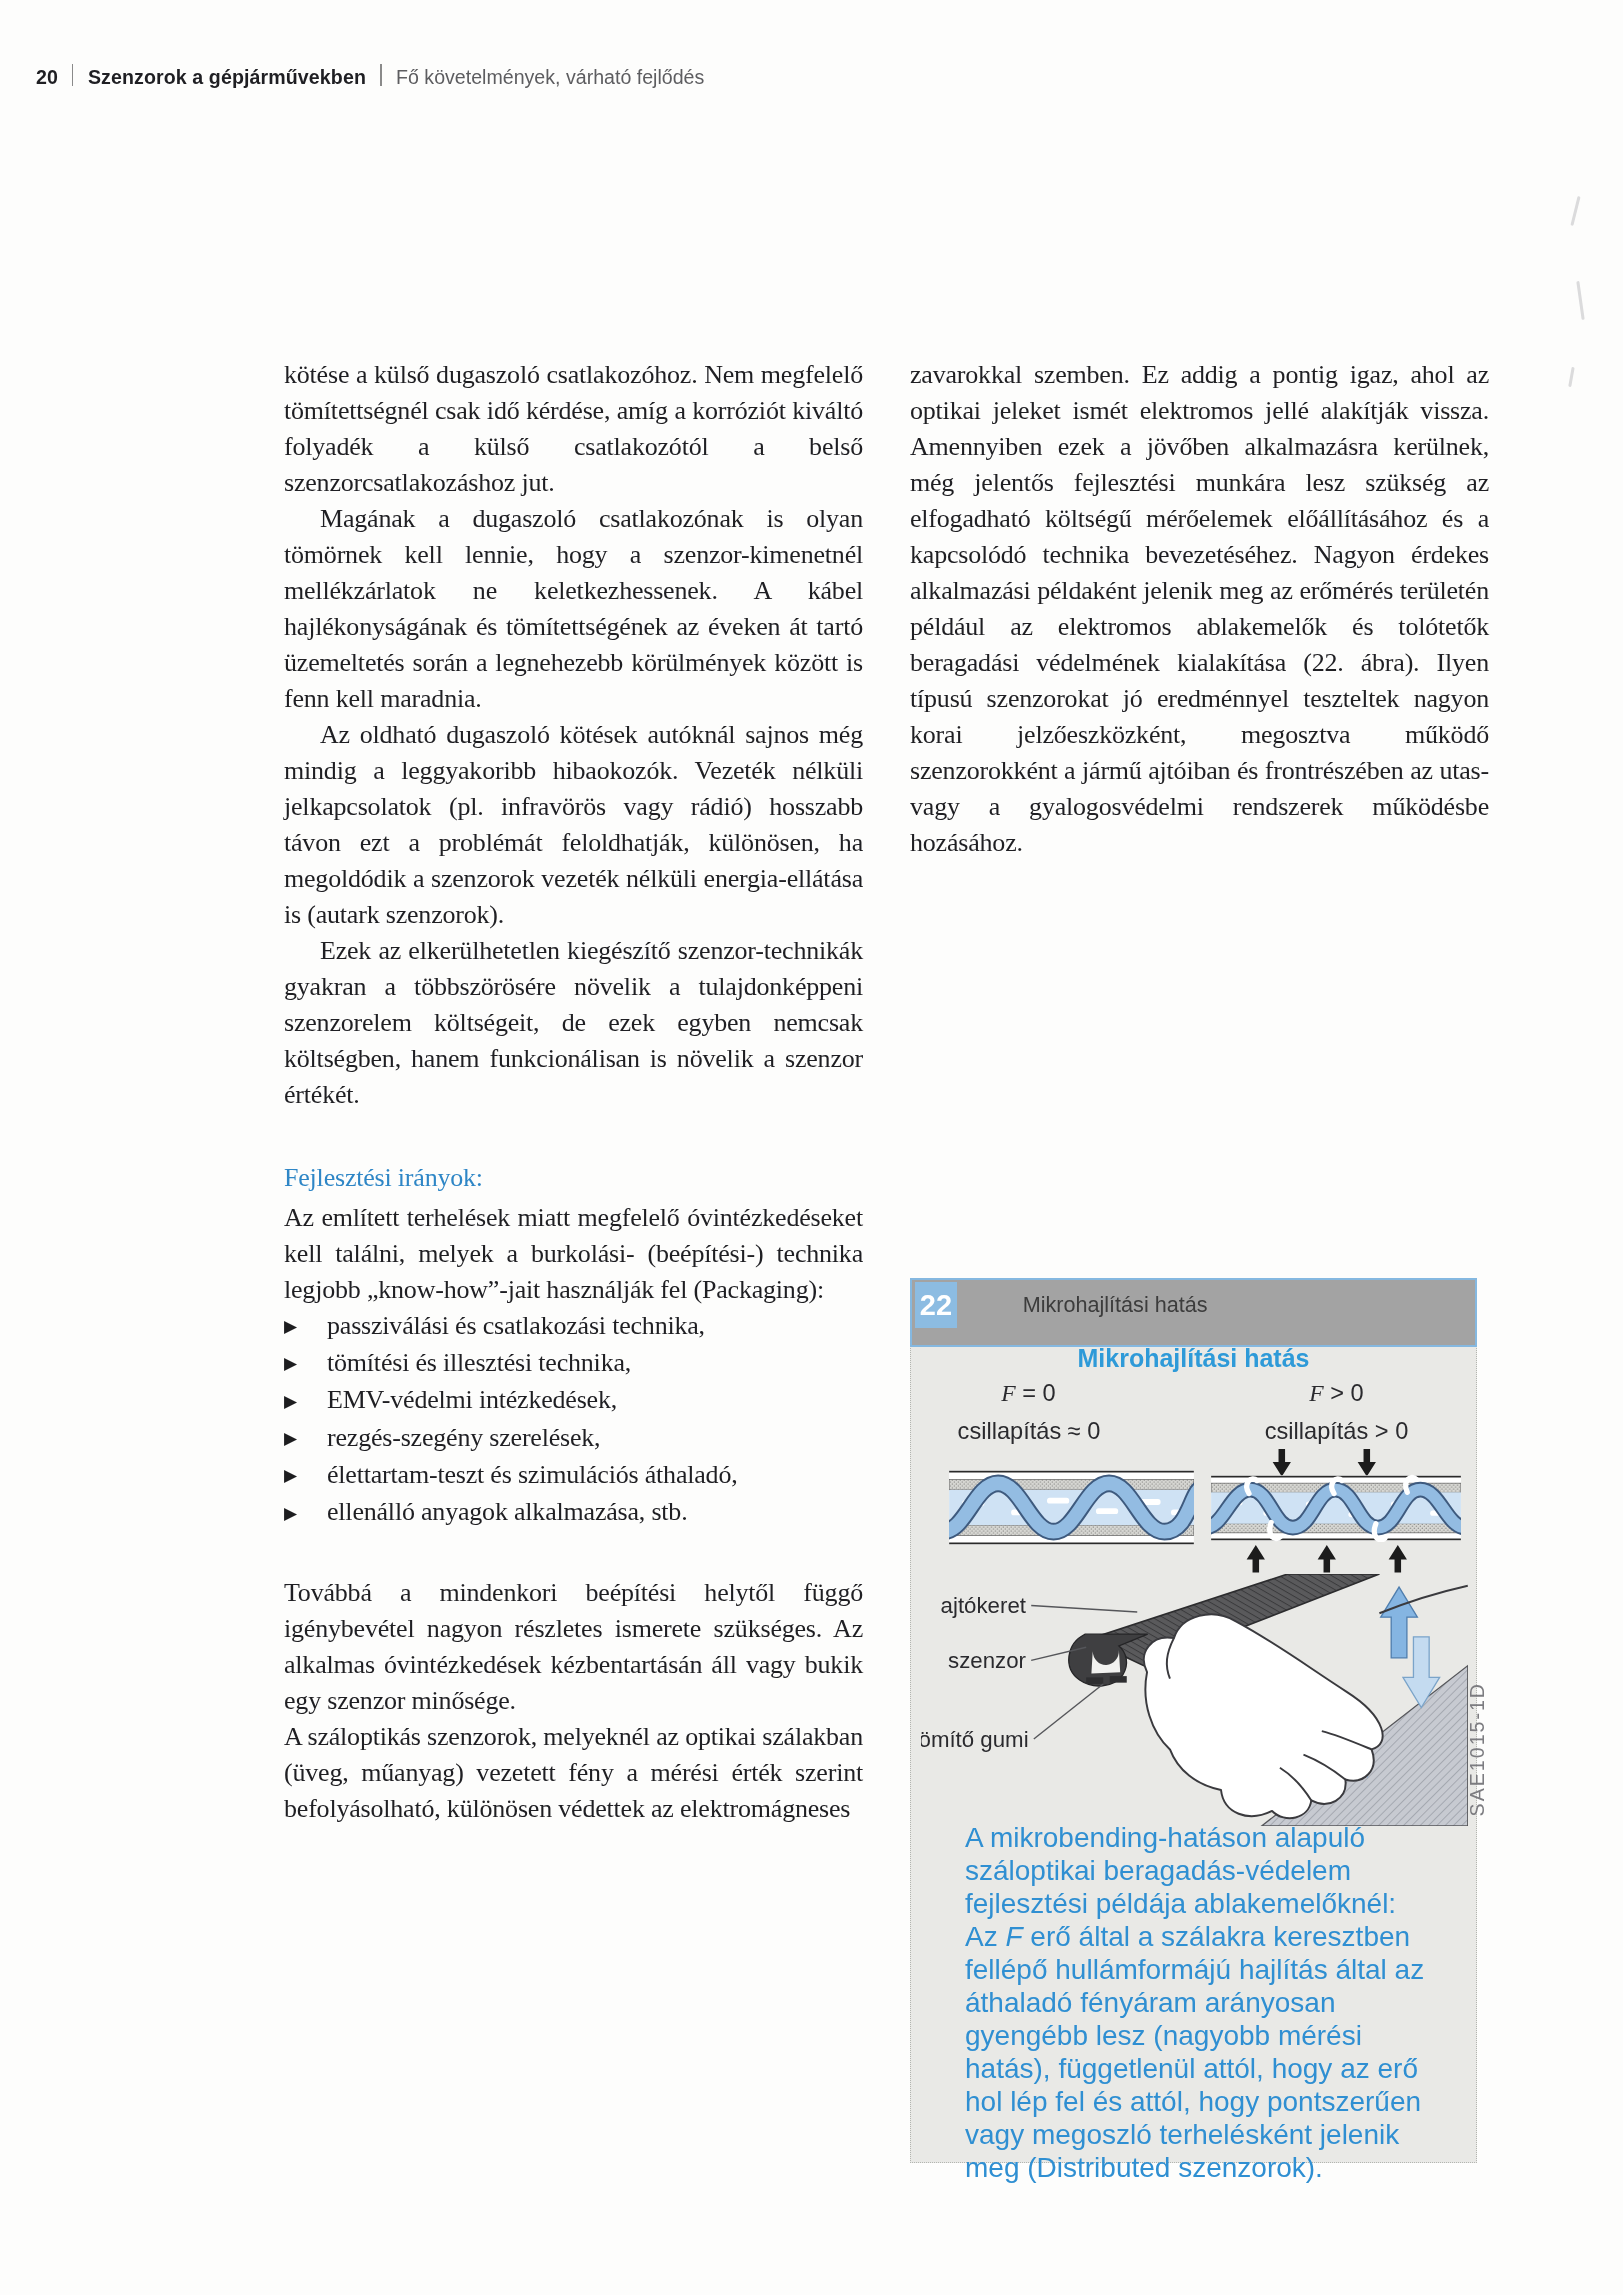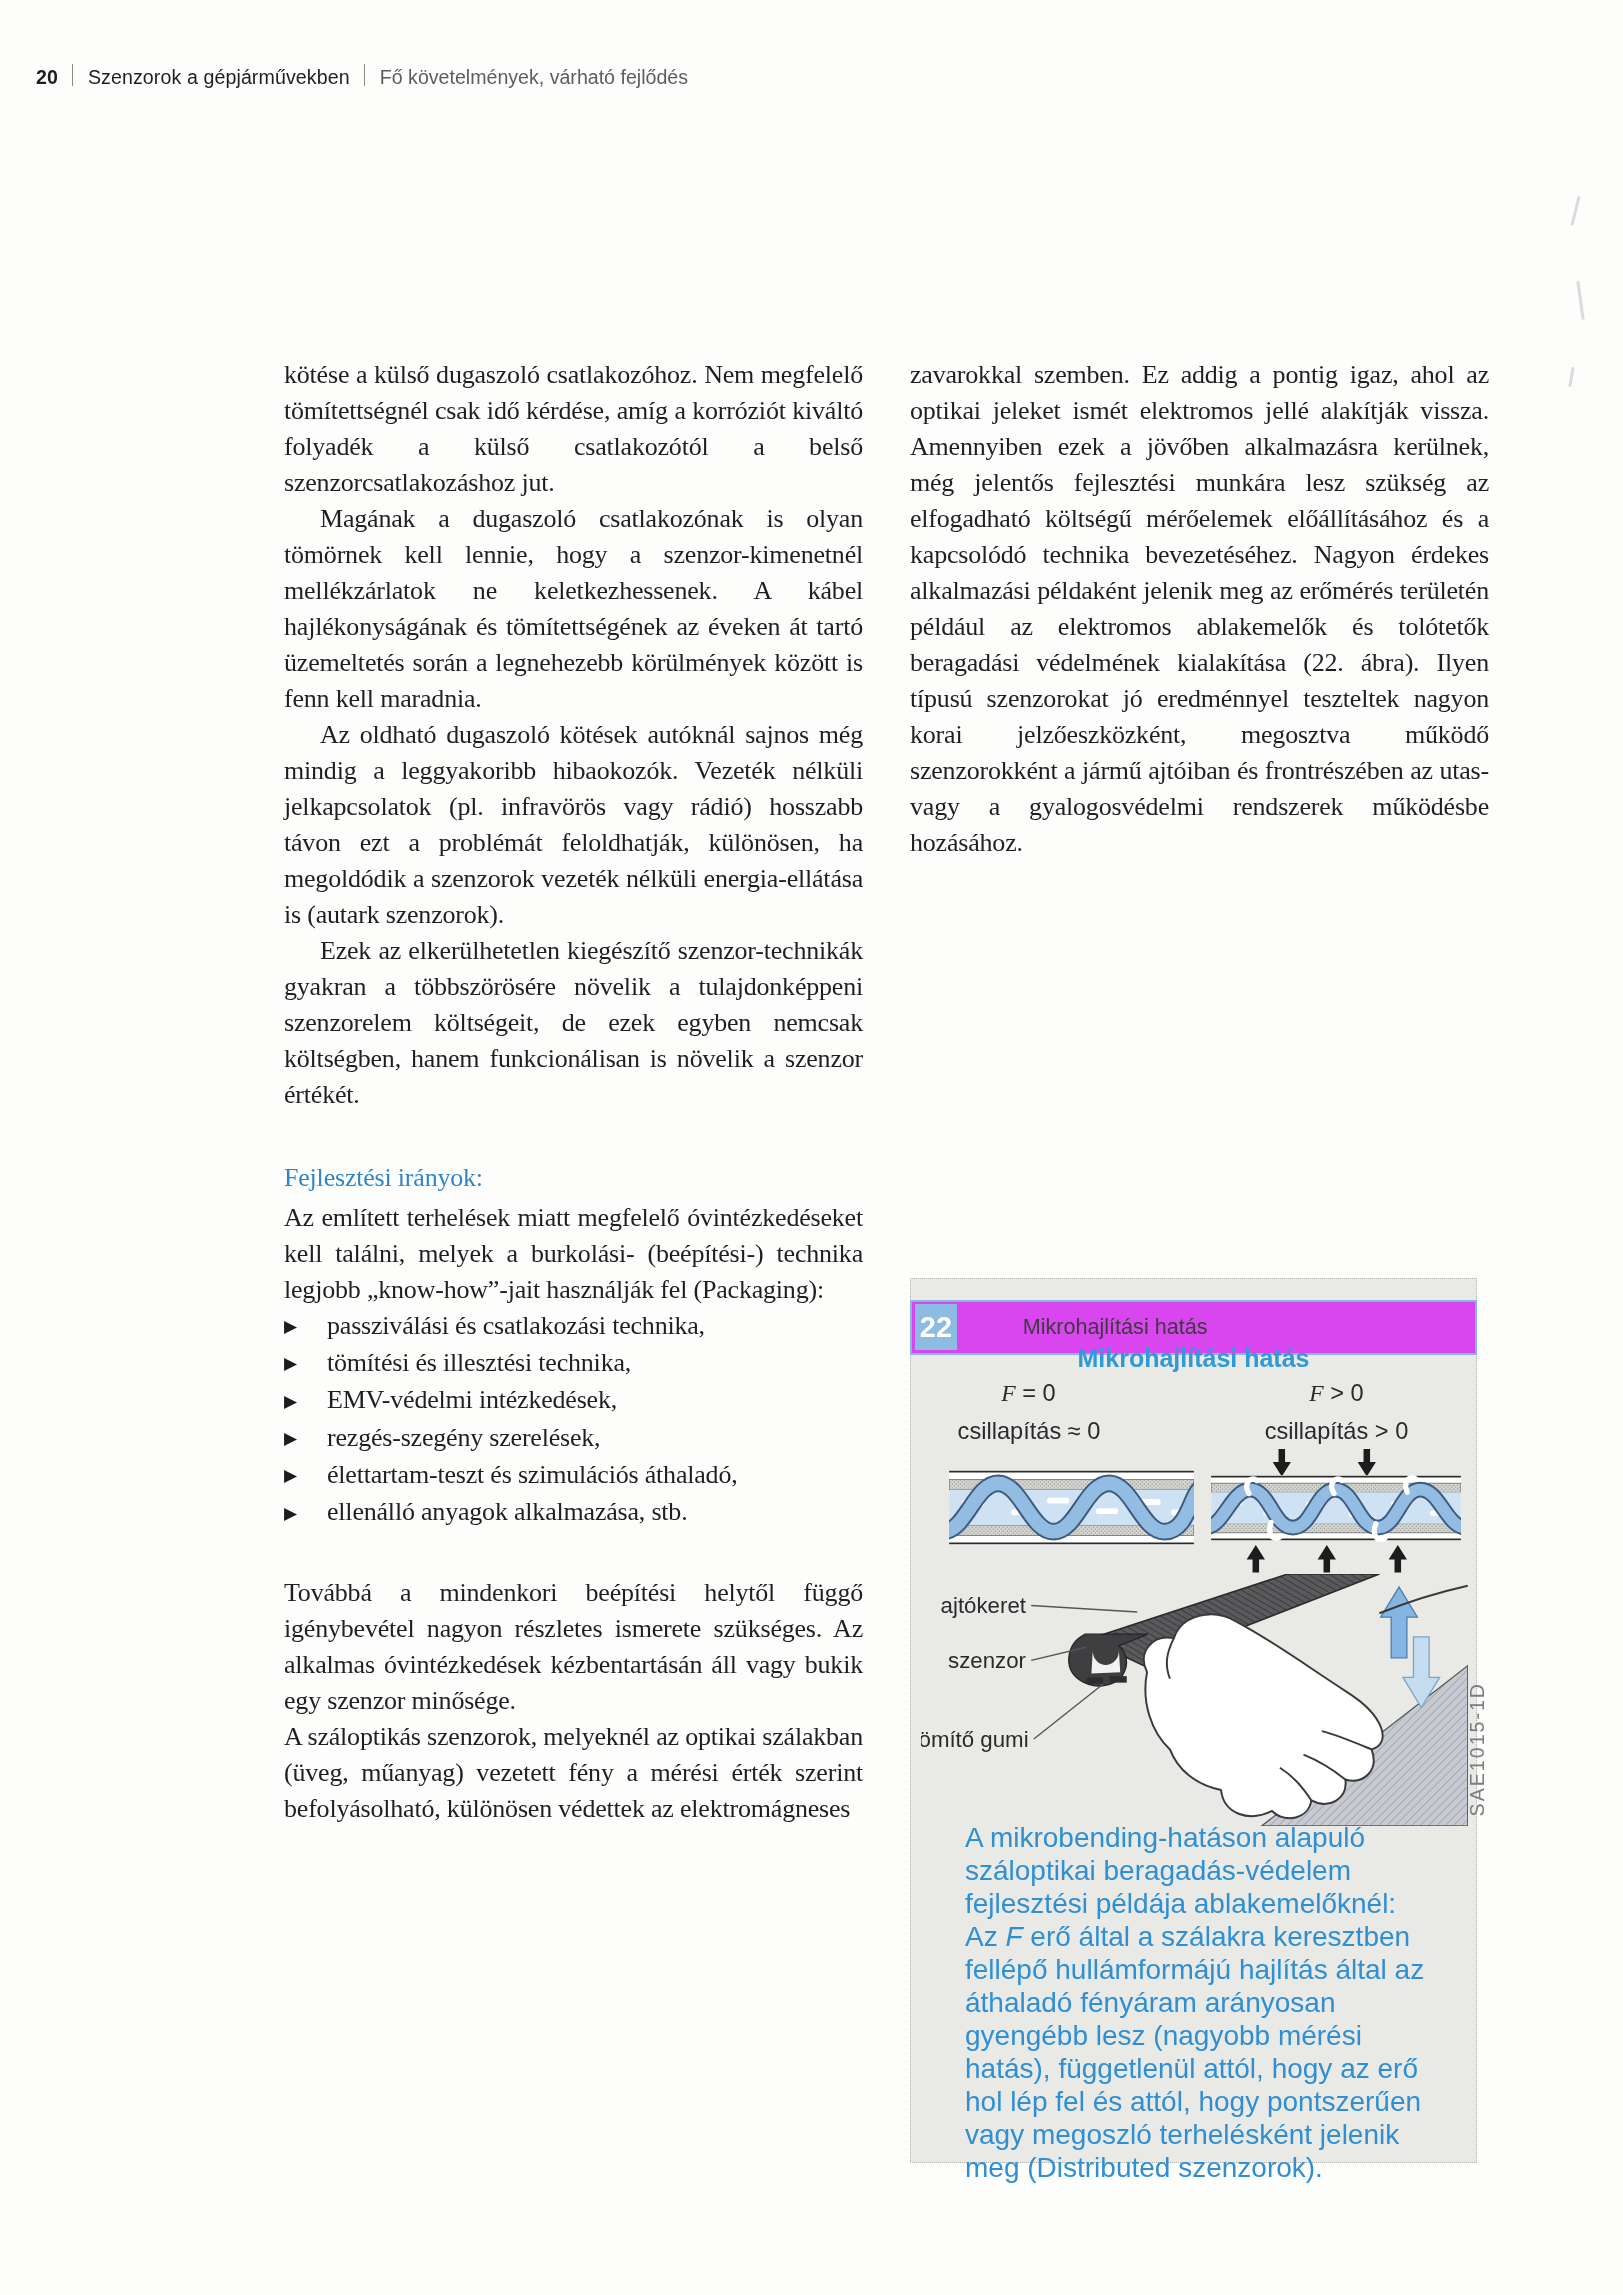--- a/index.html
+++ b/index.html
@@ -5,41 +5,41 @@
   html,body{margin:0;padding:0;background:#ffffff;}
   #page{position:relative;width:1623px;height:2295px;background:#fdfdfc;overflow:hidden;
         font-family:"Liberation Serif","DejaVu Serif",serif;color:#1f1f23;padding-left:32px;}
 
   
   #runhead{position:absolute;left:36px;top:60px;display:flex;align-items:baseline;
            font-family:"Liberation Sans","DejaVu Sans",sans-serif;font-size:19.6px;}
   #runhead .pgnum{font-weight:bold;}
   #runhead .sep{display:inline-block;width:1.3px;height:22px;background:#8a8a8a;margin:0 14.4px;
                 align-self:center;}
-  #runhead .book{font-weight:normal;letter-spacing:0.1px;}
+  #runhead .book{font-weight:bold;letter-spacing:0.1px;}
   #runhead .chap{color:#5d5d60;margin-top:6px;}
 
   
   .col{position:absolute;top:357px;width:579px;font-size:26px;line-height:36px;
        text-align:justify;letter-spacing:-0.2px;}
   #col-left{left:284px;}
   #col-right{left:910px;}
   .para{margin:0;}
   .para.indent{text-indent:36px;}
   .blue-head{color:#2e86c6;margin-top:47px;margin-bottom:3.9px;font-size:26px;}
   .bullet{display:flex;margin:0;}
   .bullet .bm{flex:0 0 43px;font-size:17px;line-height:36px;color:#1d1d1f;padding-top:1.3px;}
   .bullet .bt{flex:1;text-align:justify;}
   .gap-top{margin-top:43px;}
 
   
   #figure{position:absolute;left:910px;top:1278px;width:567px;height:885px;
           border:1.3px dotted #b3b5b0;background:#e9e9e6;box-sizing:border-box;}
-  #fig-header{position:absolute;left:-1.3px;top:-1.3px;width:567px;height:55px;background:#d946ef;
-              border:2px solid #85b8e0;box-sizing:border-box;margin-top:22px;}
+  #fig-header{position:absolute;left:-1.3px;top:-1.3px;width:567px;height:69px;background:#a3a3a3;
+              border:2px solid #85b8e0;box-sizing:border-box;}
   #fig-num{position:absolute;left:3.3px;top:2.6px;width:42px;height:46px;background:#8cbce2;
            color:#ffffff;font-family:"Liberation Sans","DejaVu Sans",sans-serif;
            font-weight:bold;font-size:29px;display:flex;align-items:center;justify-content:center;}
   #fig-title{position:absolute;left:111px;top:0;height:51px;display:flex;align-items:center;
              font-family:"Liberation Sans","DejaVu Sans",sans-serif;font-size:21.6px;color:#3c3c3c;}
 
   .fig-abs{position:absolute;font-family:"Liberation Sans","DejaVu Sans",sans-serif;}
   #diag-title{left:0;top:65px;width:100%;text-align:center;font-weight:bold;
               font-size:25px;color:#2e9ad8;}
   .cond{position:absolute;text-align:center;font-size:23.6px;color:#2a2a2e;

